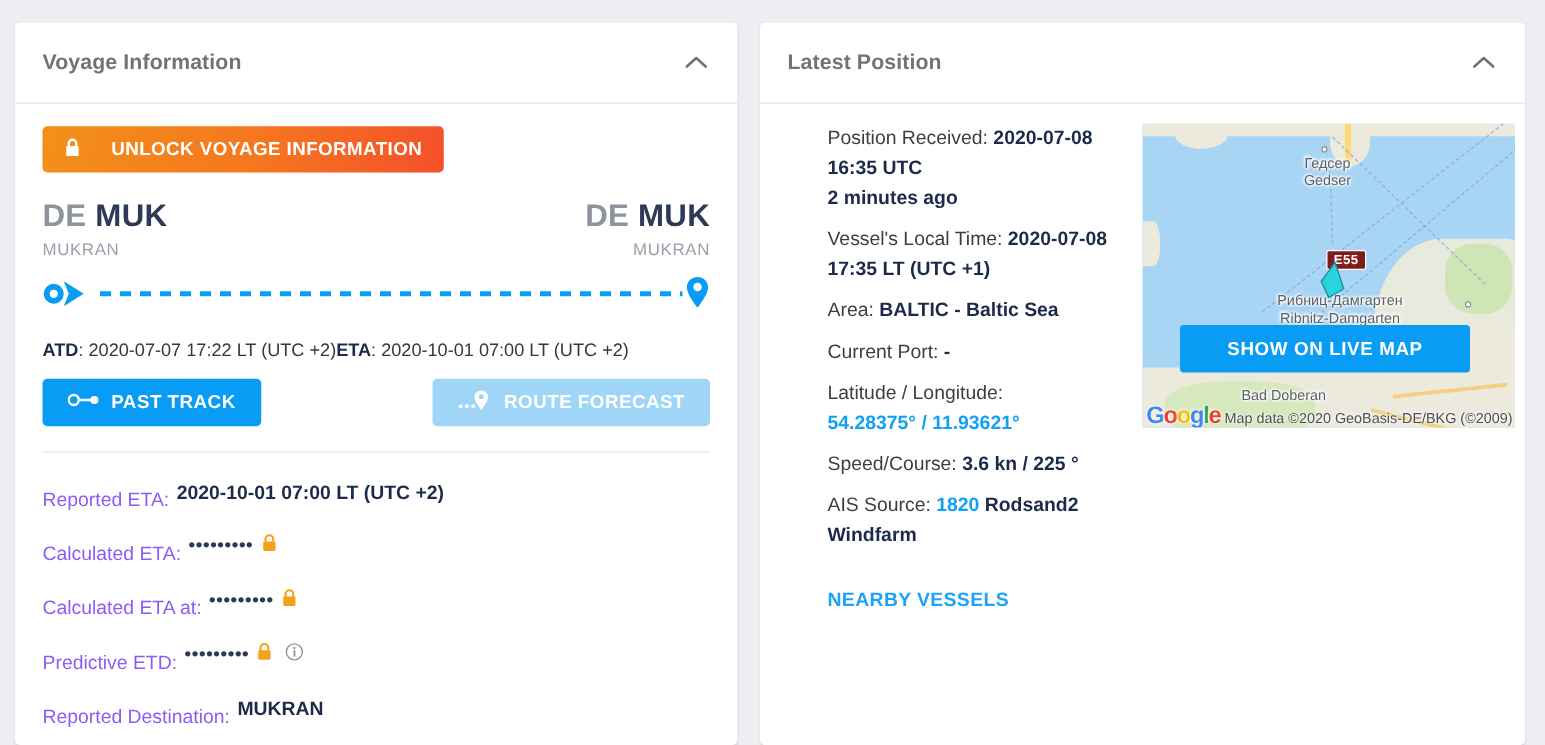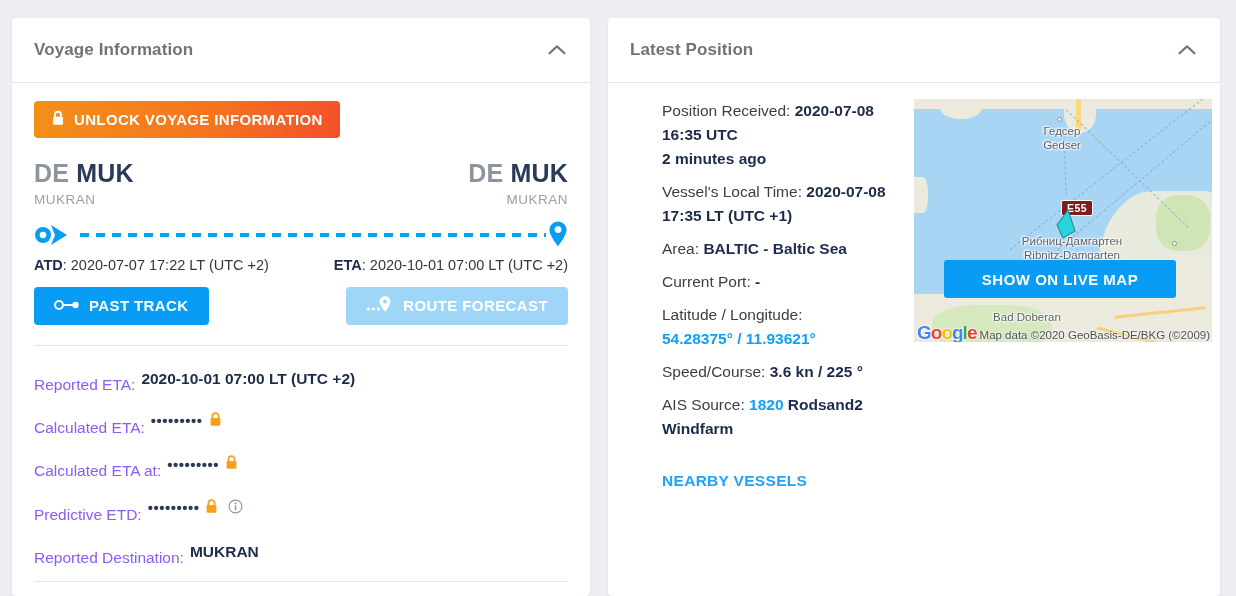--- a/index.html
+++ b/index.html
@@ -52,21 +52,21 @@
     cursor: pointer;
   }
   .chev svg { display: block; }
 
   .card-body { padding: 18px 22px 0 22px; flex: 1; }
 
   
   .unlock-btn {
     display: inline-flex;
     align-items: center;
-    gap: 9px;
+    gap: 24px;
     height: 37px;
     padding: 11px 17px;
     border: 0;
     border-radius: 4px;
     background: linear-gradient(100deg, #f39019 0%, #f5761f 55%, #f4502a 100%);
     color: #fff;
     font-size: 15px;
     font-weight: bold;
     letter-spacing: .35px;
     cursor: pointer;
@@ -108,22 +108,22 @@
     height: 4px;
     background-image: linear-gradient(to right, #08a0f7 0 9px, rgba(0,0,0,0) 9px 16px);
     background-size: 16px 4px;
     background-repeat: repeat-x;
   }
   .route-start { position:absolute; left:0; top:4px; }
   .route-end   { position:absolute; right:0; top:1px; }
 
   .route-times {
     display: flex;
-    justify-content: space-between;
-    margin-top: 6px;
+    justify-content: flex-start;
+    margin-top: 22px;
     font-size: 14.5px;
     color: #34383e;
   }
   .route-times b { color: #1d2b4b; }
 
   .route-btns {
     display: flex;
     justify-content: space-between;
     margin-top: 14px;
   }

